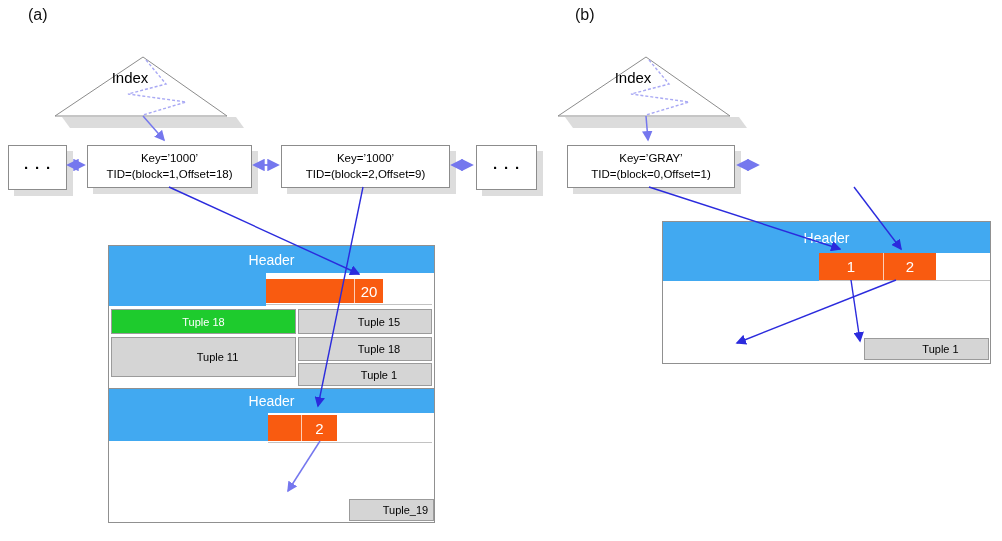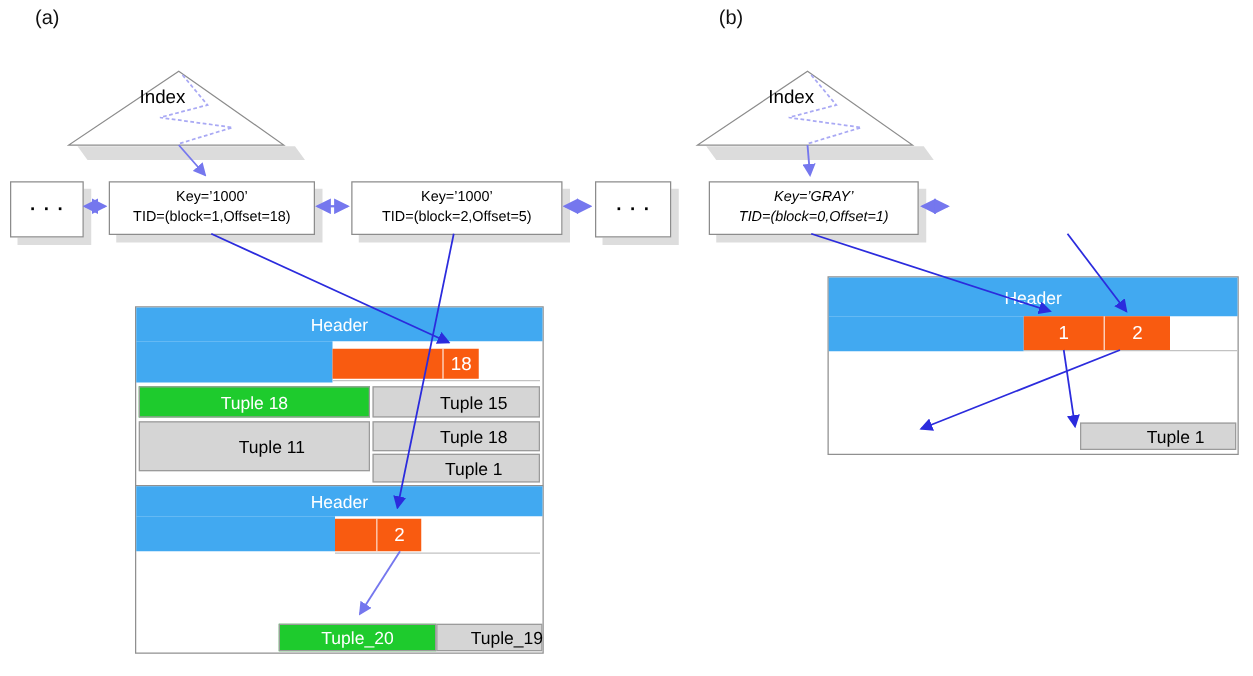--- a/index.html
+++ b/index.html
@@ -14,21 +14,21 @@
   .dots-box{background:#fff;border:1px solid #8c8c8c;box-shadow:6px 6px 0 0 #ddd;
             display:flex;align-items:center;justify-content:center;z-index:2;
             font-size:15px;font-weight:bold;letter-spacing:6px;text-indent:6px;}
   .page{background:#fff;border:1.5px solid #909090;z-index:1;}
   .hdr{background:#41a9f1;position:absolute;}
   .hdr-title{color:#fff;font-size:14px;display:flex;align-items:center;justify-content:center;}
   .ip-bar{position:absolute;display:flex;z-index:3;}
   .ip{background:#f95b10;color:#fff;font-size:15px;display:flex;align-items:center;justify-content:center;}
   .ip + .ip{border-left:1px solid rgba(255,255,255,0.7);}
   .free-line{position:absolute;height:1px;background:#c2c2c2;}
-  .tuple{position:absolute;border:1px solid #9b9b9b;font-size:14px;
+  .tuple{position:absolute;border:1px solid #9b9b9b;font-size:11px;
          display:flex;align-items:center;justify-content:center;box-sizing:border-box;}
   .t-dead{background:#d5d5d5;color:#000;padding-left:28px;}
   .t-live{background:#1ecb2d;color:#fff;}
   svg.overlay{position:absolute;left:0;top:0;z-index:10;pointer-events:none;}
 </style>
 </head>
 <body>
 
 <div class="canvas">
 
@@ -74,56 +74,55 @@
 
   <div class="abs dots-box" style="left:8px;top:145px;width:57px;height:43px;">···</div>
 
   <div class="abs node-box" style="left:87px;top:145px;width:163px;height:41px;">
     <div>Key=’1000’</div>
     <div>TID=(block=1,Offset=18)</div>
   </div>
 
   <div class="abs node-box" style="left:281px;top:145px;width:167px;height:41px;">
     <div>Key=’1000’</div>
-    <div>TID=(block=2,Offset=5)</div>
+    <div>TID=(block=2,Offset=9)</div>
   </div>
 
   <div class="abs dots-box" style="left:476px;top:145px;width:59px;height:43px;">···</div>
 
   <div class="abs page" style="left:108px;top:245px;width:325px;height:143px;">
     <div class="hdr hdr-title" style="left:0;top:0;width:325px;height:27px;">Header</div>
     <div class="hdr" style="left:0;top:27px;width:157px;height:33px;"></div>
     <div class="ip-bar" style="left:157px;top:33px;height:24px;">
       <div class="ip" style="width:88px;"></div>
-      <div class="ip" style="width:28px;">18</div>
+      <div class="ip" style="width:28px;">20</div>
     </div>
     <div class="free-line" style="left:157px;top:58px;width:166px;"></div>
     <div class="tuple t-live" style="left:2px;top:63px;width:185px;height:25px;">Tuple 18</div>
     <div class="tuple t-dead" style="left:189px;top:63px;width:134px;height:25px;">Tuple 15</div>
     <div class="tuple t-dead" style="left:2px;top:91px;width:185px;height:40px;">Tuple 11</div>
     <div class="tuple t-dead" style="left:189px;top:91px;width:134px;height:24px;">Tuple 18</div>
     <div class="tuple t-dead" style="left:189px;top:117px;width:134px;height:23px;">Tuple 1</div>
   </div>
 
   <div class="abs page" style="left:108px;top:388px;width:325px;height:133px;">
     <div class="hdr hdr-title" style="left:0;top:0;width:325px;height:24px;">Header</div>
     <div class="hdr" style="left:0;top:24px;width:159px;height:28px;"></div>
     <div class="ip-bar" style="left:159px;top:26px;height:26px;">
       <div class="ip" style="width:33px;"></div>
       <div class="ip" style="width:35px;">2</div>
     </div>
     <div class="free-line" style="left:159px;top:53px;width:164px;"></div>
-    <div class="tuple t-live" style="left:114px;top:110px;width:126px;height:22px;">Tuple_20</div>
     <div class="tuple t-dead" style="left:240px;top:110px;width:85px;height:22px;">Tuple_19</div>
   </div>
 
   <div class="abs panel-label" style="left:575px;top:6px;">(b)</div>
   <div class="abs index-label" style="left:601px;top:69px;width:64px;">Index</div>
 
-  <div class="abs node-box" style="left:567px;top:145px;width:166px;height:41px;font-style:italic;">
+  <div class="abs node-box" style="left:567px;top:145px;width:166px;height:41px;">
     <div>Key=’GRAY’</div>
     <div>TID=(block=0,Offset=1)</div>
   </div>
 
 
   <div class="abs page" style="left:662px;top:221px;width:327px;height:141px;">
     <div class="hdr hdr-title" style="left:0;top:0;width:327px;height:31px;">Header</div>
     <div class="hdr" style="left:0;top:31px;width:156px;height:28px;"></div>
     <div class="ip-bar" style="left:156px;top:31px;height:27px;">
       <div class="ip" style="width:64px;">1</div>

